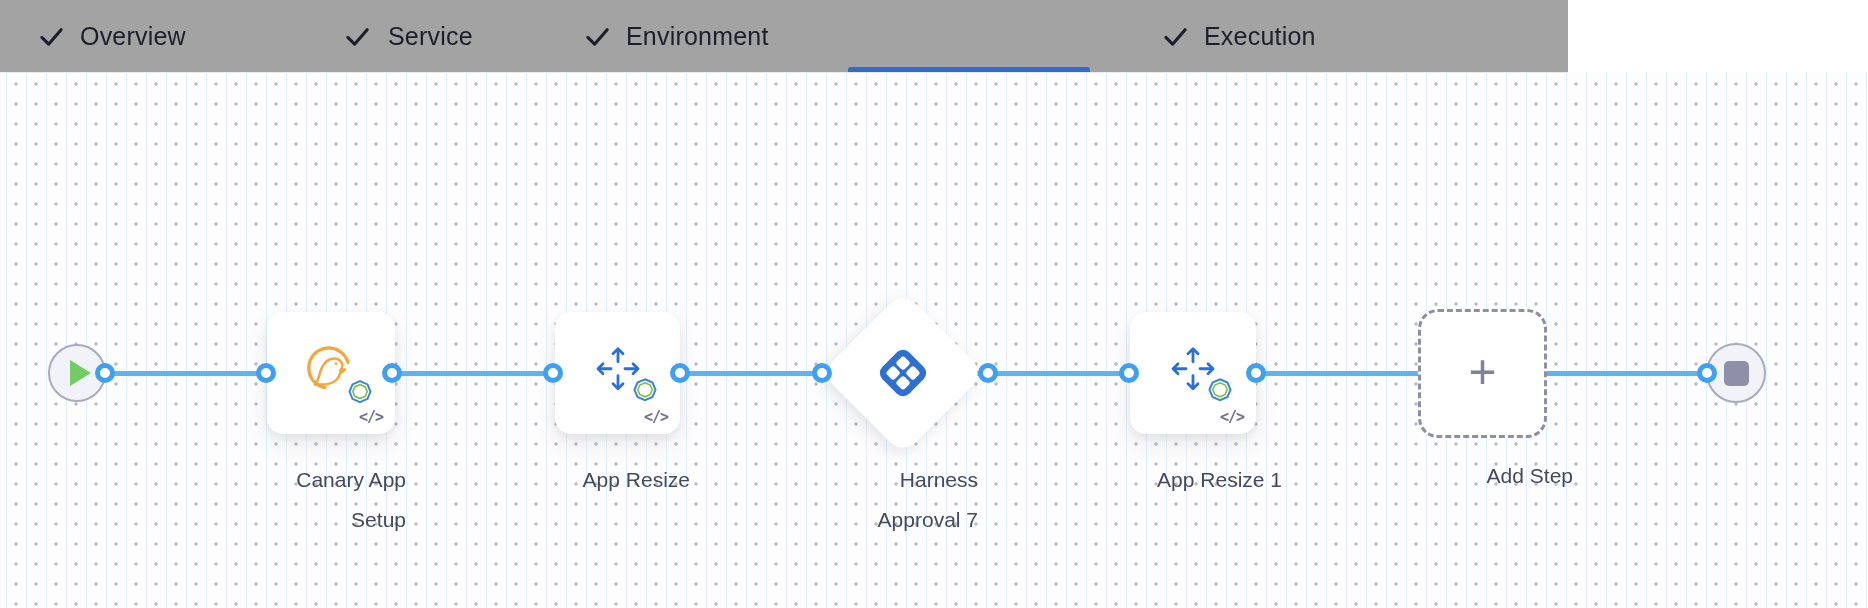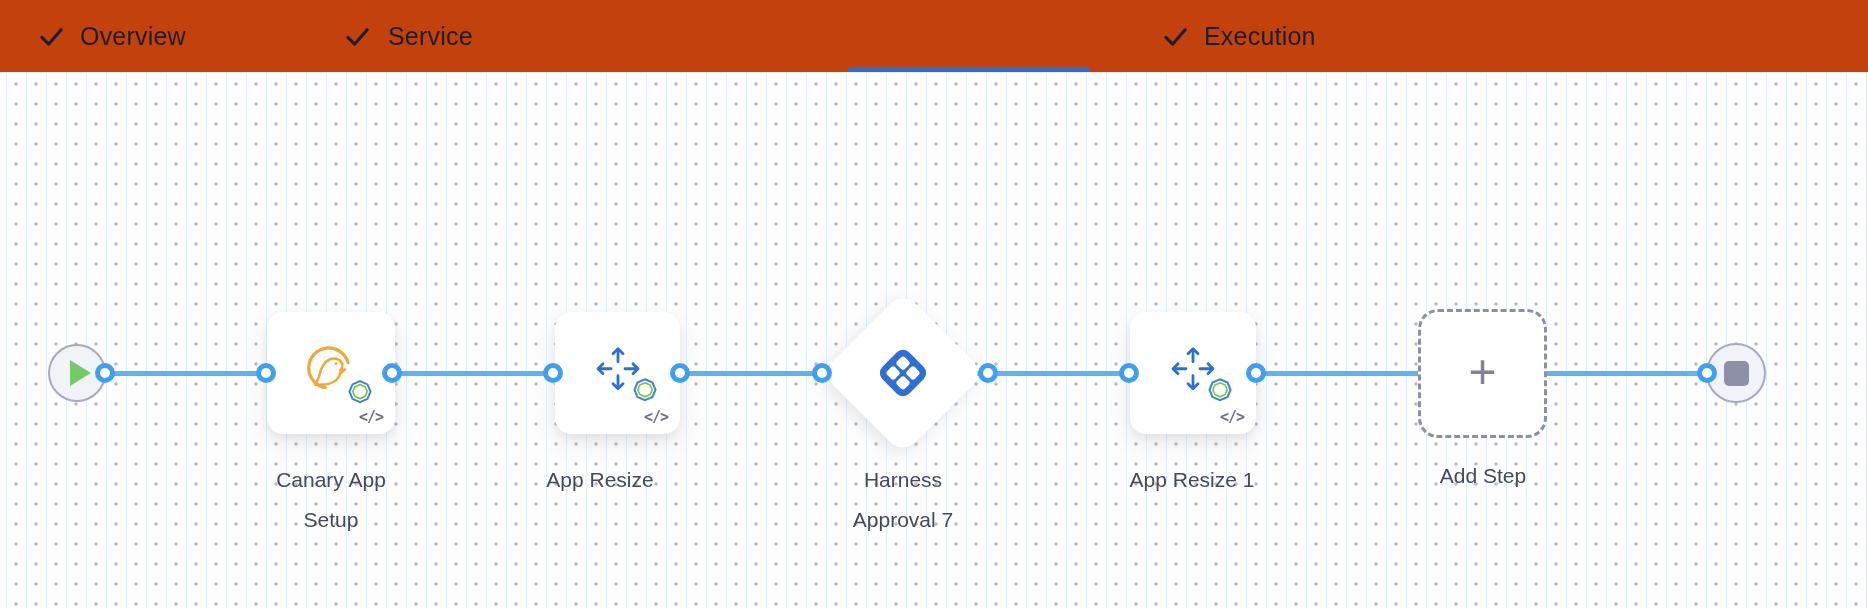--- a/index.html
+++ b/index.html
@@ -6,22 +6,22 @@
   html,body { width:1868px; height:608px; }
   body {
     font-family: "Liberation Sans", sans-serif;
     background:#fff;
     overflow:hidden;
   }
   .screen { position:relative; width:1868px; height:608px; overflow:hidden; }
 
   
   .tabbar {
-    position:absolute; left:0; top:0; width:1868px; height:72px;
-    background:#c2410c;
+    position:absolute; left:0; top:0; width:1568px; height:72px;
+    background:#a3a3a3;
     box-shadow:0 1px 0 #ececf0;
     z-index:10;
   }
   .tab {
     position:absolute; top:7px; height:58px;
     display:flex; align-items:center; gap:15px;
     font-size:25px; color:#1c1f2a; cursor:pointer;
     letter-spacing:0.2px;
   }
   .tab .check { width:27px; height:27px; flex:0 0 auto; }
@@ -113,21 +113,21 @@
   .add-step-box {
     position:absolute; left:1418px; top:237px; width:129px; height:129px;
     background:#ffffff; border:3px dashed #8d8fa4; border-radius:20px;
     display:flex; align-items:center; justify-content:center;
     z-index:2; cursor:pointer;
   }
   .plus-glyph { font-size:48px; font-weight:300; color:#80829a; line-height:1; margin-top:-4px; }
 
   
   .node-label {
-    position:absolute; top:388px; text-align:center;
+    position:absolute; top:388px; text-align:right;
     font-size:21px; line-height:40px; color:#444a5e; z-index:2;
   }
   .label-canary  { left:256px;  width:150px; }
   .label-resize1 { left:510px;  width:180px; }
   .label-harness { left:828px;  width:150px; }
   .label-resize2 { left:1102px; width:180px; }
   .label-addstep { left:1393px; width:180px; top:384px; }
 </style>
 </head>
 <body>
@@ -139,20 +139,26 @@
       <svg class="check" viewBox="0 0 28 28" fill="none" stroke="#1c1f2a" stroke-width="3.2" stroke-linecap="round" stroke-linejoin="round">
           <polyline points="4,15 11,22 24,7"></polyline>
         </svg>
       <span>Overview</span>
     </div>
     <div class="tab tab-service">
       <svg class="check" viewBox="0 0 28 28" fill="none" stroke="#1c1f2a" stroke-width="3.2" stroke-linecap="round" stroke-linejoin="round">
           <polyline points="4,15 11,22 24,7"></polyline>
         </svg>
       <span>Service</span>
+    </div>
+    <div class="tab tab-environment">
+      <svg class="check" viewBox="0 0 28 28" fill="none" stroke="#1c1f2a" stroke-width="3.2" stroke-linecap="round" stroke-linejoin="round">
+          <polyline points="4,15 11,22 24,7"></polyline>
+        </svg>
+      <span>Environment</span>
     </div>
     <div class="tab tab-advanced">
       <svg class="check" viewBox="0 0 28 28" fill="none" stroke="#1c1f2a" stroke-width="3.2" stroke-linecap="round" stroke-linejoin="round">
           <polyline points="4,15 11,22 24,7"></polyline>
         </svg>
       <span>Execution</span>
     </div>
     <div class="tab-underline"></div>
   </div>
 

